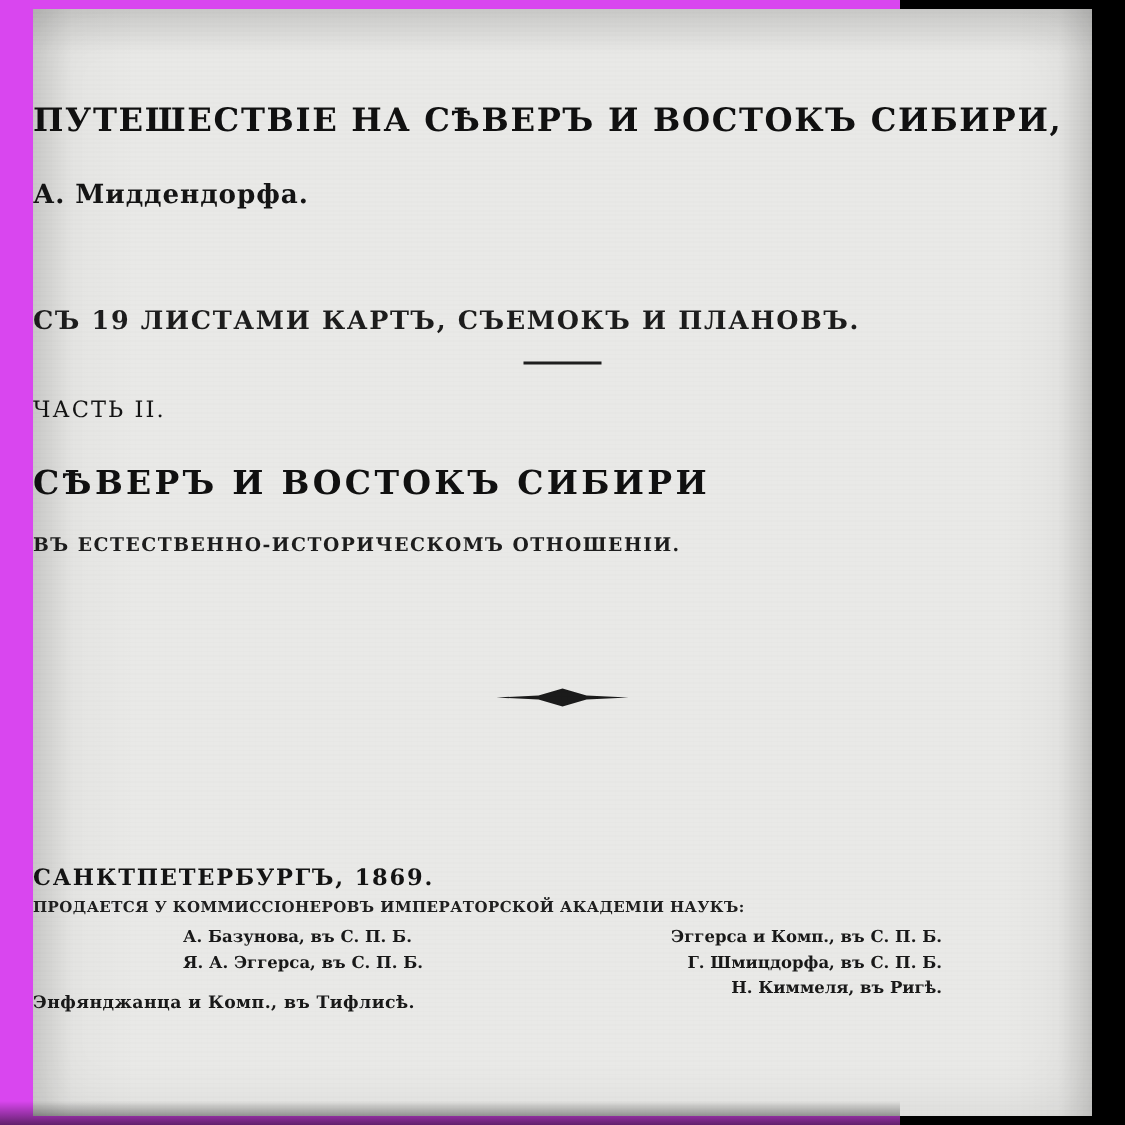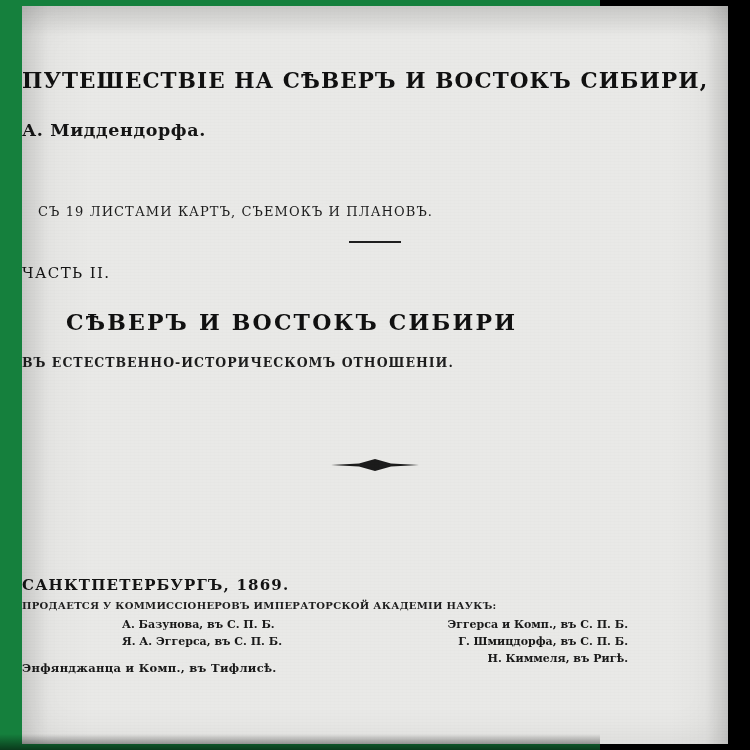--- a/index.html
+++ b/index.html
@@ -10,21 +10,21 @@
   body {
     width: 750px;
     height: 750px;
     overflow: hidden;
     font-family: "Liberation Serif", serif;
   }
   #page {
     position: relative;
     width: 600px;
     height: 750px;
-    background: #15803d;
+    background: #d946ef;
   }
   
   #paper {
     position: absolute;
     left: 22px;
     top: 6px;
     width: 706px;
     height: 738px;
     background: #e9e9e7;
     background-image:
@@ -78,24 +78,24 @@
     left: 0; right: 0;
     font-size: 13px;
     letter-spacing: 1.6px;
     font-weight: 700;
     font-family: "DejaVu Serif", serif;
     color: #1a1a1a;
   }
   .sheets {
     position: absolute;
     top: 198px;
-    left: 16px; right: 0;
-    font-size: 13px;
+    left: 0; right: 0;
+    font-size: 17px;
     letter-spacing: 1.1px;
-    font-weight: 400;
+    font-weight: 700;
     font-family: "DejaVu Serif", serif;
     color: #1d1d1d;
   }
   .rule {
     position: absolute;
     top: 235px;
     left: 50%;
     transform: translateX(-50%);
     width: 52px;
     height: 2px;
@@ -113,21 +113,20 @@
   }
   .subtitle-main {
     position: absolute;
     top: 303px;
     left: 0; right: 0;
     font-size: 22px;
     letter-spacing: 2.2px;
     font-weight: 700;
     font-family: "DejaVu Serif", serif;
     color: #111;
-    padding-left: 44px;
   }
   .subtitle-sub {
     position: absolute;
     top: 349px;
     left: 0; right: 0;
     font-size: 12.5px;
     letter-spacing: 1.0px;
     font-weight: 700;
     font-family: "DejaVu Serif", serif;
     color: #1d1d1d;

